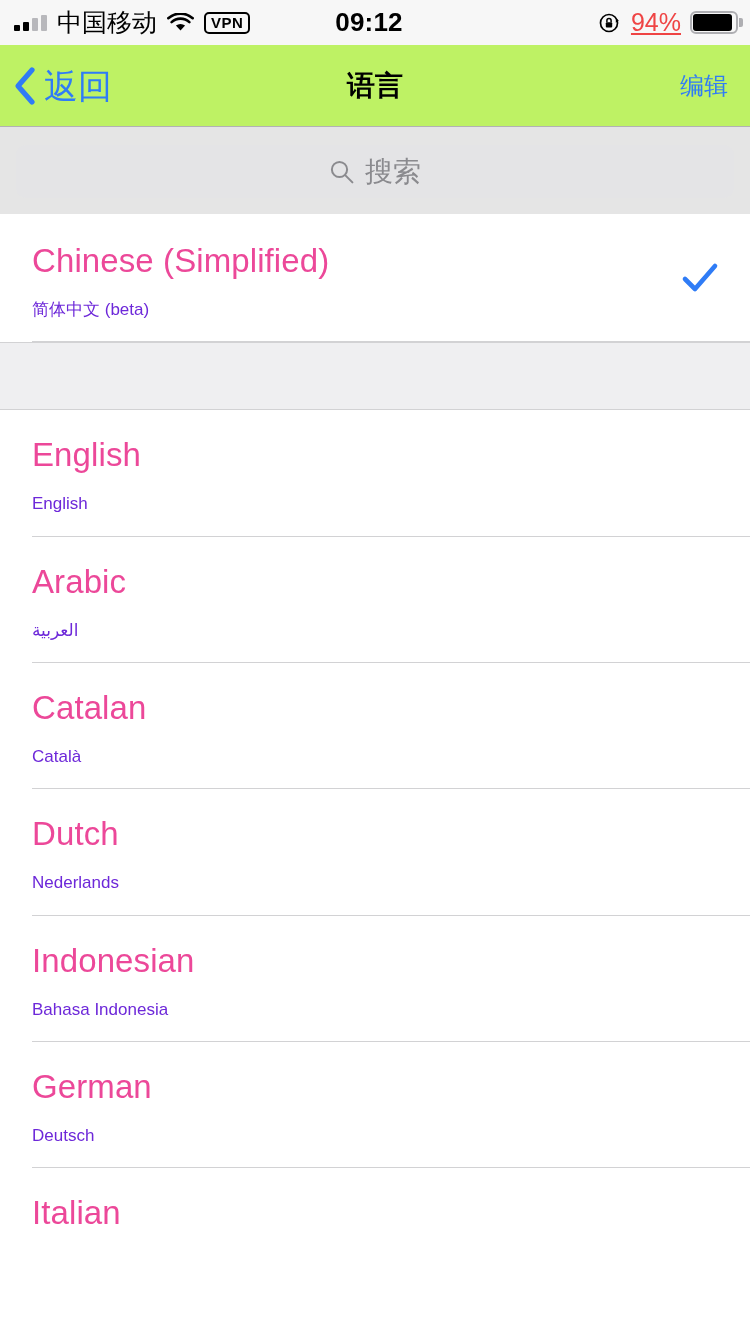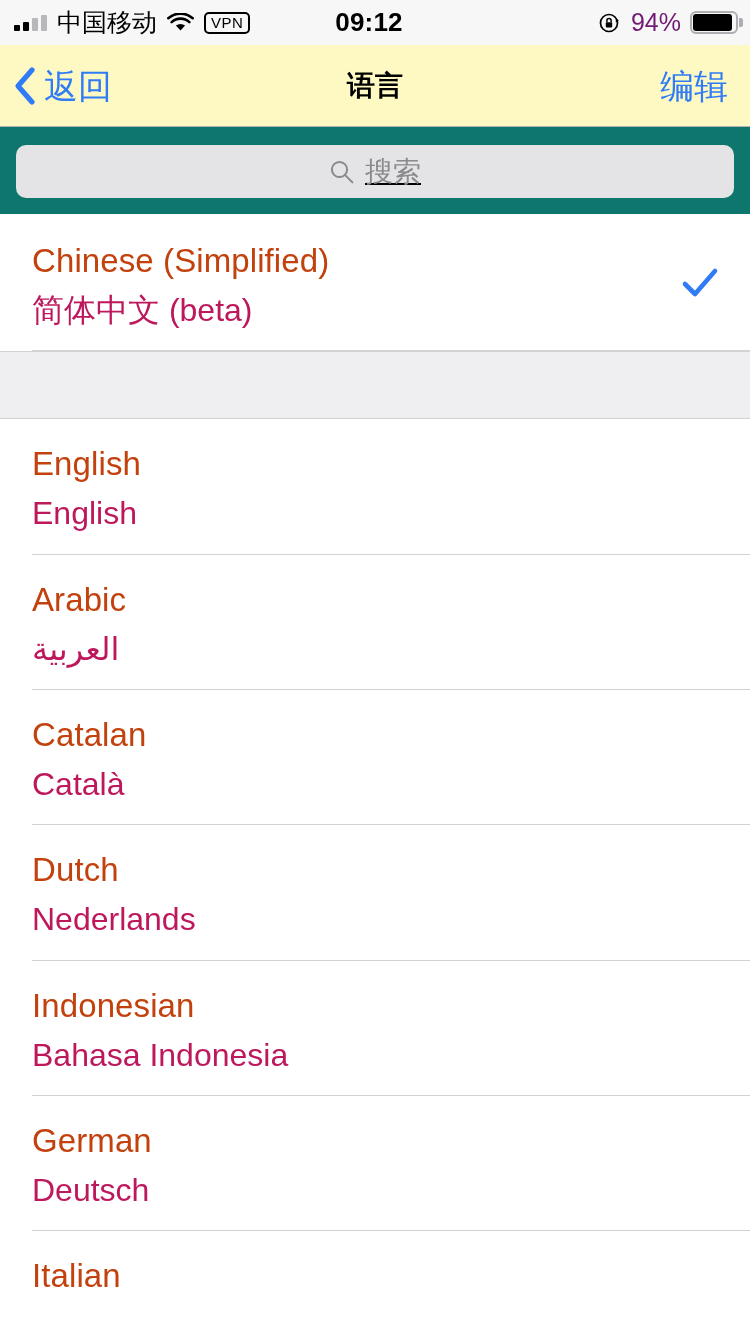--- a/index.html
+++ b/index.html
@@ -27,64 +27,64 @@
   .signal i.on { background:#000; }
   .signal i:nth-child(1){ height:6px; }
   .signal i:nth-child(2){ height:9px; }
   .signal i:nth-child(3){ height:13px; }
   .signal i:nth-child(4){ height:16px; }
 
   .carrier { font-size:25px; color:#000; letter-spacing:0px; line-height:1; }
   .wifi-ic { width:27px; height:20px; display:block; }
   .vpn-badge {
     border:2px solid #000; border-radius:5px;
-    font-size:15px; font-weight:400; letter-spacing:0.5px;
+    font-size:15px; font-weight:700; letter-spacing:0.5px;
     padding:1px 5px 2px; line-height:1; color:#000;
   }
   .sb-time { font-size:26px; font-weight:600; color:#000; letter-spacing:0.2px; }
   .rot-lock { width:24px; height:24px; display:block; }
-  .batt-pct { font-size:25px; color:#701a75; letter-spacing:0px; }
+  .batt-pct { font-size:25px; color:#ef4444; letter-spacing:0px;text-decoration:underline; }
   .battery { position:relative; width:48px; height:23px; }
   .battery .shell {
     position:absolute; inset:0; border:2px solid #AEAEB2;
     border-radius:6px; background:transparent;
   }
   .battery .fill {
     position:absolute; top:3px; left:3px; bottom:3px;
     background:#000; border-radius:3px;
   }
   .battery .nub {
     position:absolute; right:-5px; top:7px; width:4px; height:9px;
     background:#AEAEB2; border-radius:0 2px 2px 0;
   }
 
   
   .navbar {
     position:relative; height:82px; width:100%;
-    background:#fef9c3;
+    background:#bef264;
     border-bottom:1px solid #B2B2B4;
     display:flex; align-items:center;
   }
   .nav-back {
     position:absolute; left:14px; display:flex; align-items:center; gap:8px;
     cursor:pointer;
   }
   .chev { width:22px; height:40px; display:block; }
   .nav-back-label { font-size:34px; color:#2F7CF6; line-height:1; }
   .nav-title {
     position:absolute; left:0; right:0; text-align:center;
     font-size:28px; font-weight:700; color:#000; line-height:1;
   }
   .nav-edit {
     position:absolute; right:22px;
-    font-size:34px; color:#2F7CF6; line-height:1; cursor:pointer;
-  }
-
-  
-  .search-wrap { background:#0f766e; padding:18px 16px 16px;text-decoration:underline; }
+    font-size:24px; color:#2F7CF6; line-height:1; cursor:pointer;
+  }
+
+  
+  .search-wrap { background:#e5e5e5; padding:18px 16px 16px; }
   .search-field {
     height:53px; background:#E4E4E6; border-radius:10px;
     display:flex; align-items:center; justify-content:center; gap:10px;
     cursor:text;
   }
   .search-ic { width:26px; height:26px; display:block; }
   .search-ph { font-size:28px; color:#8A8A8E; line-height:1; }
 
   
   .list { background:#fff; }
@@ -92,25 +92,25 @@
     position:relative; background:#fff;
     padding:26px 32px 22px 32px;
     min-height:116px;
     cursor:pointer;
   }
   .row .sep {
     position:absolute; left:32px; right:0; bottom:0;
     height:1px; background:#D2D2D4;
   }
   .row-title {
-    font-size:33px; color:#c2410c; line-height:1.18; letter-spacing:0.1px;
+    font-size:33px; color:#ec4899; line-height:1.18; letter-spacing:0.1px;
     white-space:nowrap;
   }
   .row-sub {
-    font-size:32px; color:#be185d; line-height:1.2; margin-top:10px;
+    font-size:17px; color:#6d28d9; line-height:1.2; margin-top:19px;
     white-space:nowrap;
   }
   .row.rtl .row-sub { direction:rtl; text-align:left; }
   .check {
     position:absolute; right:30px; top:50%; transform:translateY(-50%);
     width:40px; height:40px;
   }
 
   
   .row.selected { min-height:118px; padding-top:28px; }

